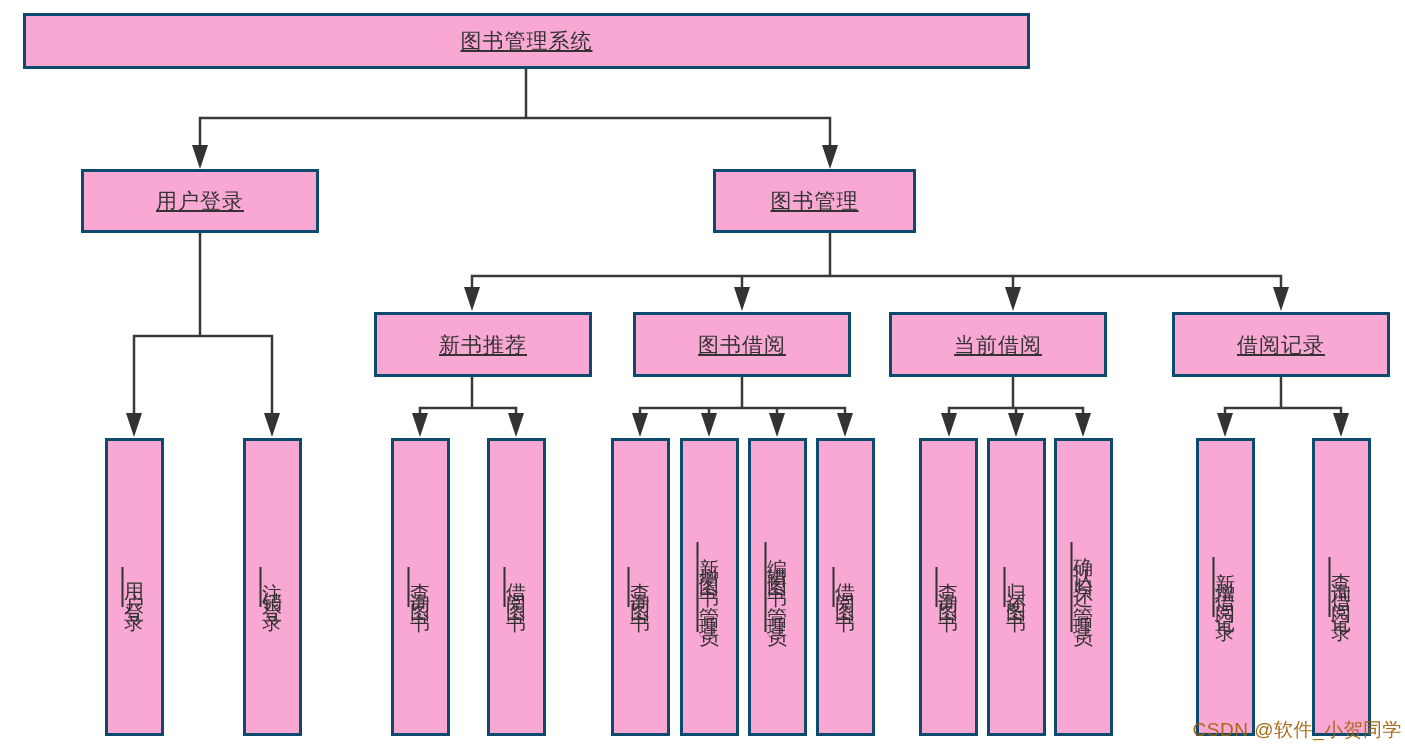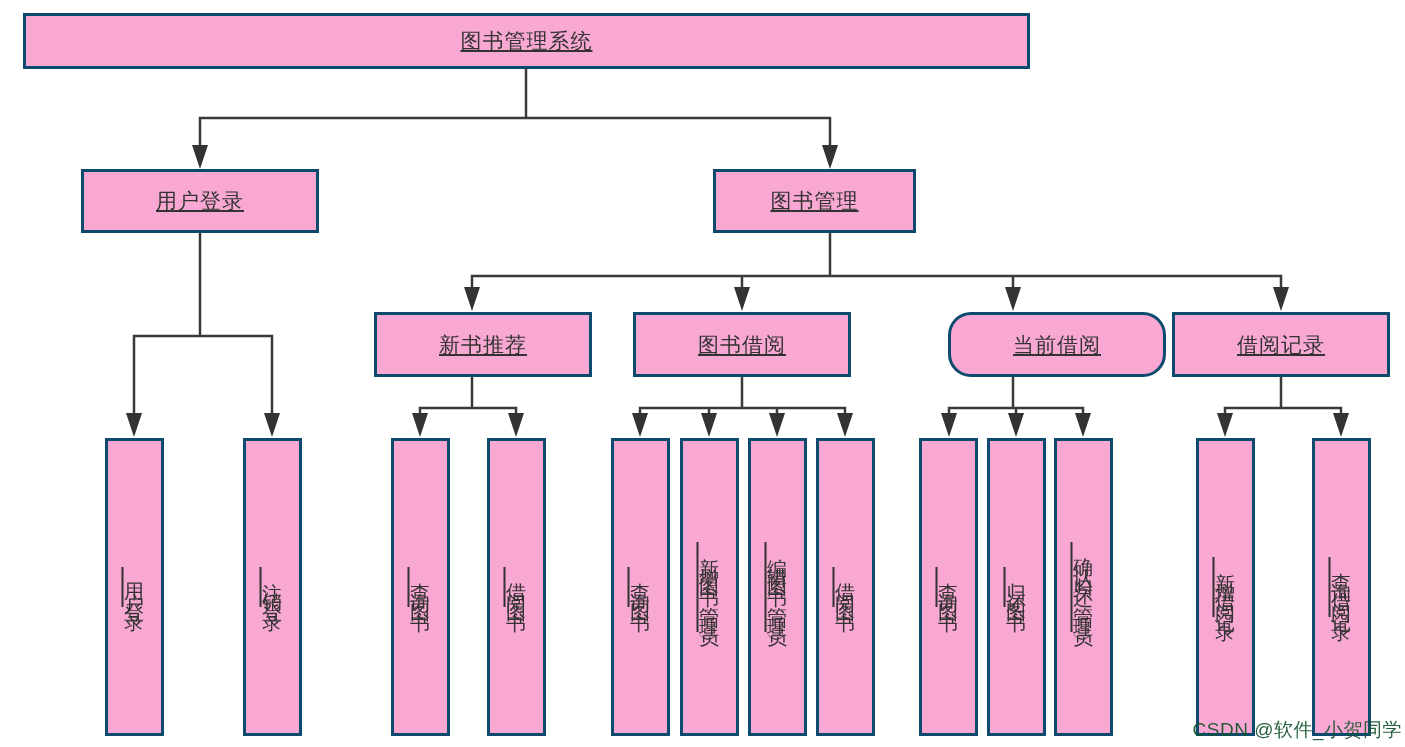--- a/index.html
+++ b/index.html
@@ -40,21 +40,21 @@
     line-height:1;
     color:#333;
     white-space:nowrap;
   }
   .watermark{
     position:absolute;
     right:3px;
     bottom:4px;
     z-index:5;
     font-size:19px;
-    color:#14532d;
+    color:#a16207;
     opacity:0.92;
     letter-spacing:0.5px;
     white-space:nowrap;
   }
 </style>
 </head>
 <body>
 
 <div class="stage">
 
@@ -120,21 +120,21 @@
   <div class="box lvl1" style="left:713px;width:203px;">
     <span class="hlabel">图书管理</span>
   </div>
 
   <div class="box sec" style="left:363px;margin-left:11px;">
     <span class="hlabel">新书推荐</span>
   </div>
   <div class="box sec" style="left:633px;">
     <span class="hlabel">图书借阅</span>
   </div>
-  <div class="box sec" style="left:948px;border-radius:23px;">
+  <div class="box sec" style="left:889px;">
     <span class="hlabel">当前借阅</span>
   </div>
   <div class="box sec" style="left:1172px;text-align:right;">
     <span class="hlabel">借阅记录</span>
   </div>
 
   <div class="box leaf" style="left:105px;">
     <span class="vtext">用户登录</span>
   </div>
   <div class="box leaf" style="left:243px;">

